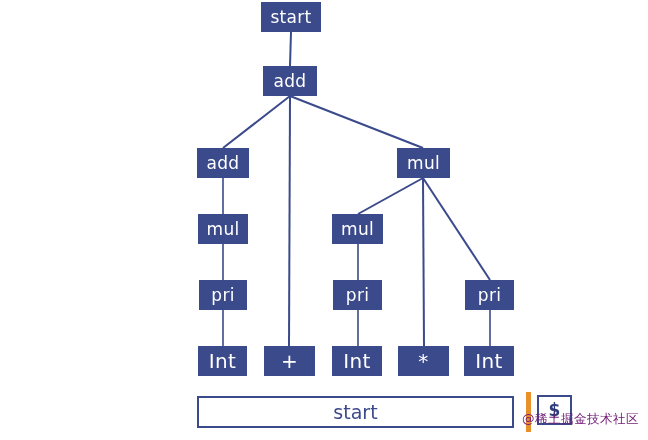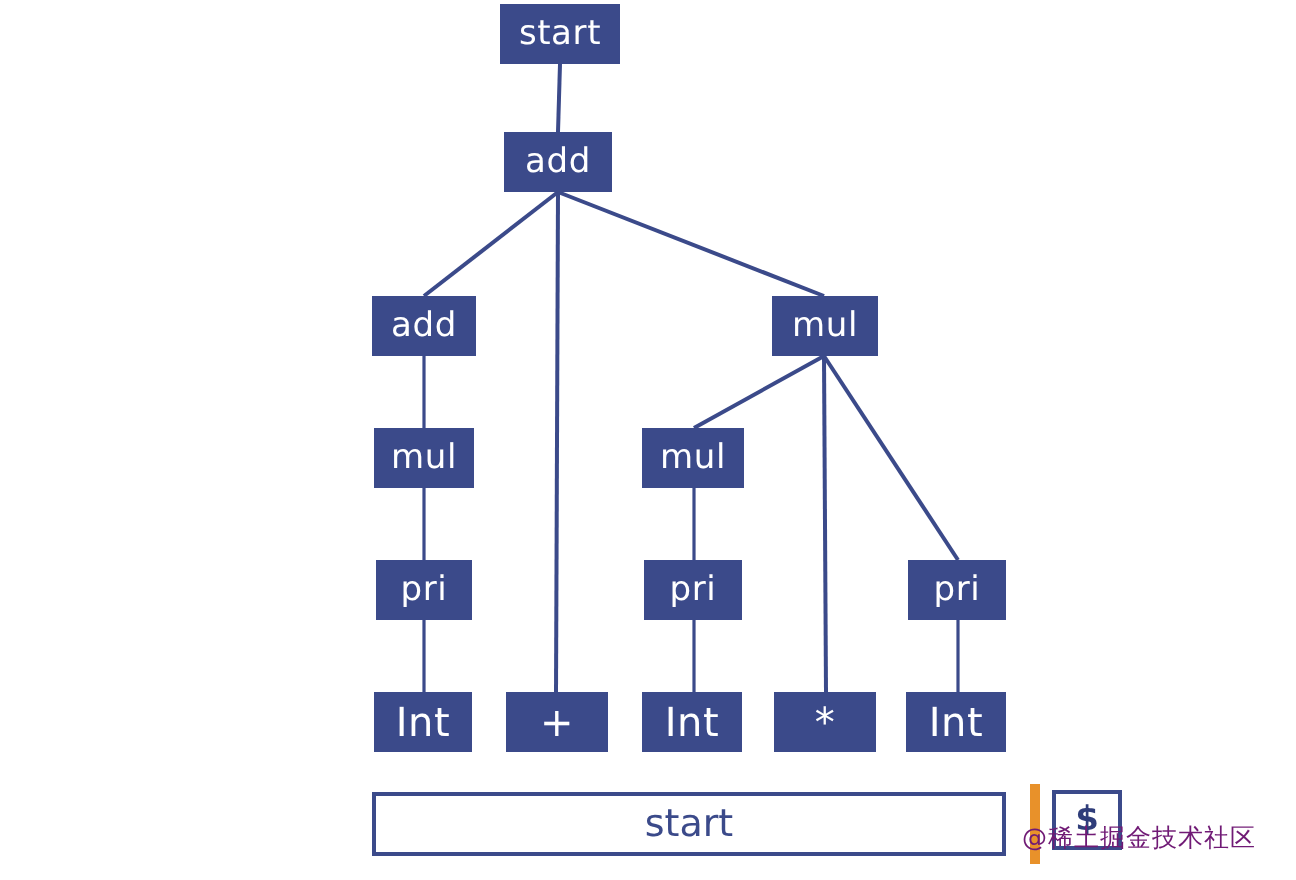--- a/index.html
+++ b/index.html
@@ -3,21 +3,21 @@
 <meta charset="utf-8">
 <style>
   html,body{margin:0;padding:0;}
   body{
     width:648px;height:440px;
     background:#ffffff;
     font-family:"DejaVu Sans","Liberation Sans",sans-serif;
     overflow:hidden;
     position:relative;
   }
-  #stage{position:absolute;left:5px;top:0;width:516px;height:440px;}
+  #stage{position:absolute;left:16px;top:0;width:516px;height:440px;}
   #edges{position:absolute;left:0;top:0;width:648px;height:440px;pointer-events:none;}
 
   .node{
     position:absolute;
     background:#3b4a8a;
     color:#ffffff;
     display:flex;align-items:center;justify-content:center;
     font-size:17px;
     line-height:1;
     letter-spacing:0.3px;

